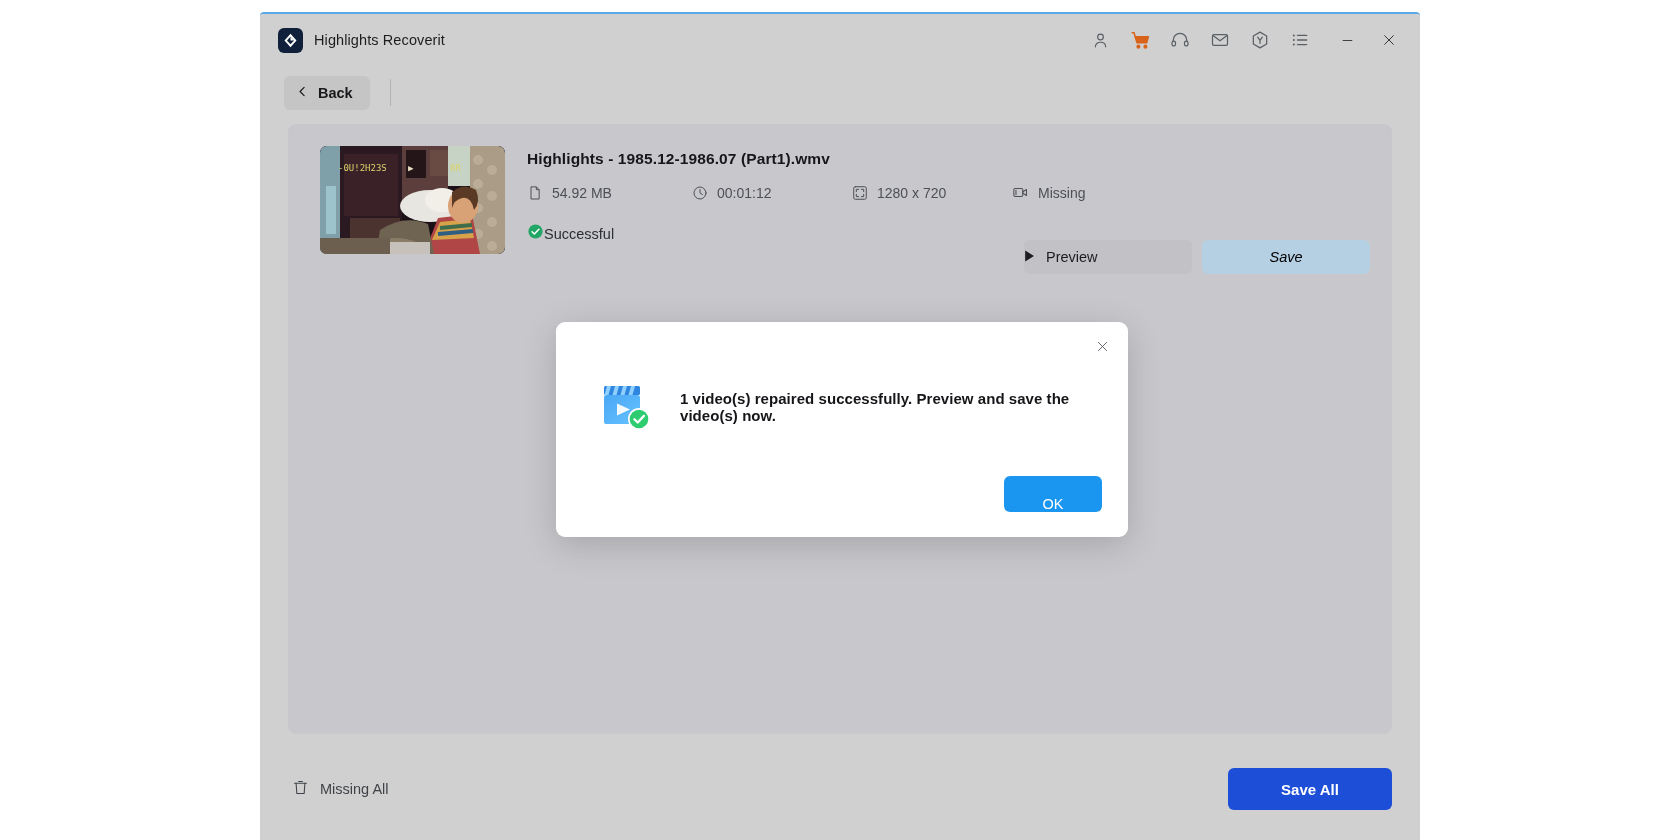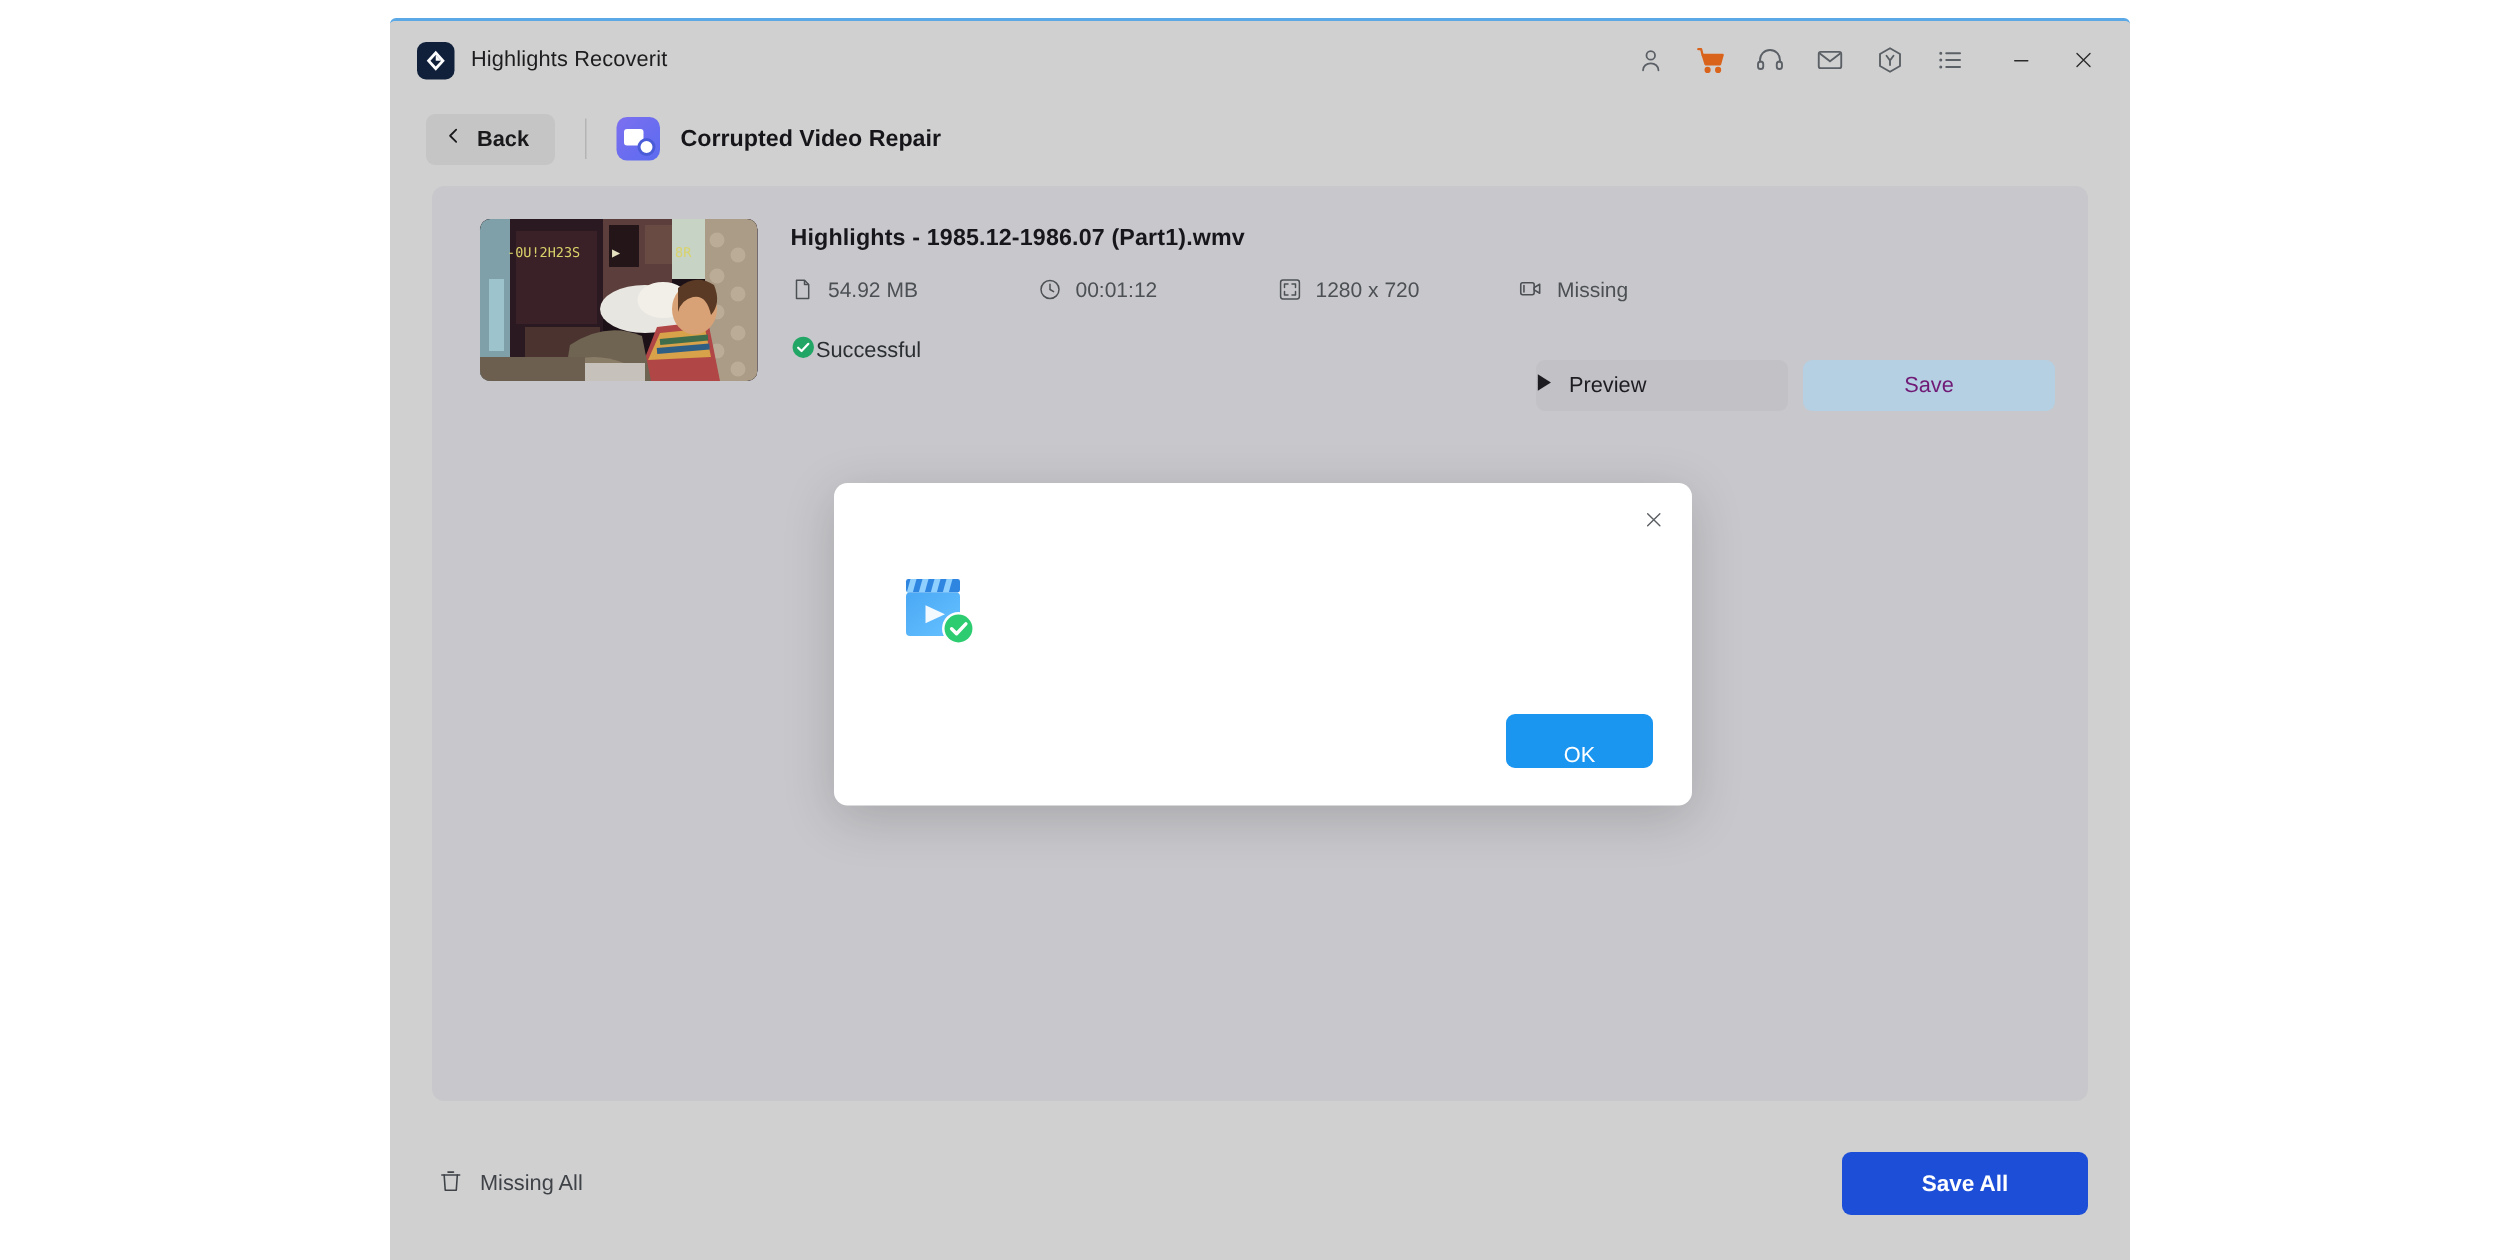--- a/index.html
+++ b/index.html
@@ -194,22 +194,23 @@
     font-size: 14.5px;
     color: #1d1d21;
     cursor: pointer;
   }
   .btn-save {
     width: 168px; height: 34px;
     border-radius: 6px;
     background: #b5cfe3;
     display: flex; align-items: center; justify-content: center;
     font-size: 14.5px;
-    color: #701a75;
-    cursor: pointer;
+    color: #000000;
+    cursor: pointer;
+    font-style: italic;
   }
 
   
   .bottombar {
     position: absolute;
     left: 28px; right: 28px;
     bottom: 28px;
     height: 46px;
     display: flex;
     align-items: center;
@@ -375,27 +376,20 @@
         <span>
           <svg width="13" height="13" viewBox="0 0 24 24" fill="none" stroke="currentColor" stroke-width="2.2" stroke-linecap="round" stroke-linejoin="round">
             <path d="M15 4.5L7.5 12l7.5 7.5"></path>
           </svg>
         </span>
         <span>Back</span>
       </div>
 
       <span class="vdiv"></span>
 
-      <div class="feature">
-        <span class="feature-ico">
-          <span class="sq"></span>
-          <span class="mag"></span>
-        </span>
-        <span class="feature-title">Corrupted Video Repair</span>
-      </div>
     </div>
 
     <div class="content">
 
       <div class="file-row">
 
         <div class="thumb">
           <svg viewBox="0 0 185 108" preserveAspectRatio="none">
             <rect x="0" y="0" width="185" height="108" fill="#1d1118"></rect>
             <rect x="0" y="0" width="20" height="108" fill="#7fa0a8"></rect>
@@ -554,20 +548,21 @@
                 <path d="M21 4 L25 4 L22.5 13 L18.5 13 Z"></path>
                 <path d="M29 4 L33 4 L30.5 13 L26.5 13 Z"></path>
               </g>
               <rect x="2" y="13" width="36" height="29" rx="2.6" fill="url(#vgrad)"></rect>
               <path d="M15 21.5 L28 27.5 L15 33.5 Z" fill="#ffffff" opacity="0.92"></path>
               <circle cx="37" cy="37" r="11" fill="#ffffff"></circle>
               <circle cx="37" cy="37" r="9.3" fill="#2ecc71"></circle>
               <path d="M32.4 37.2 l3.3 3.3 6.2 -6.6" fill="none" stroke="#ffffff" stroke-width="2.3" stroke-linecap="round" stroke-linejoin="round"></path>
             </svg>
           </div>
+          <div class="modal-text">1 video(s) repaired successfully. Preview and save the video(s) now.</div>
         </div>
 
         <div class="modal-footer">
           <div class="btn-ok">
             <span>OK</span>
           </div>
         </div>
 
       </div>
     </div>

